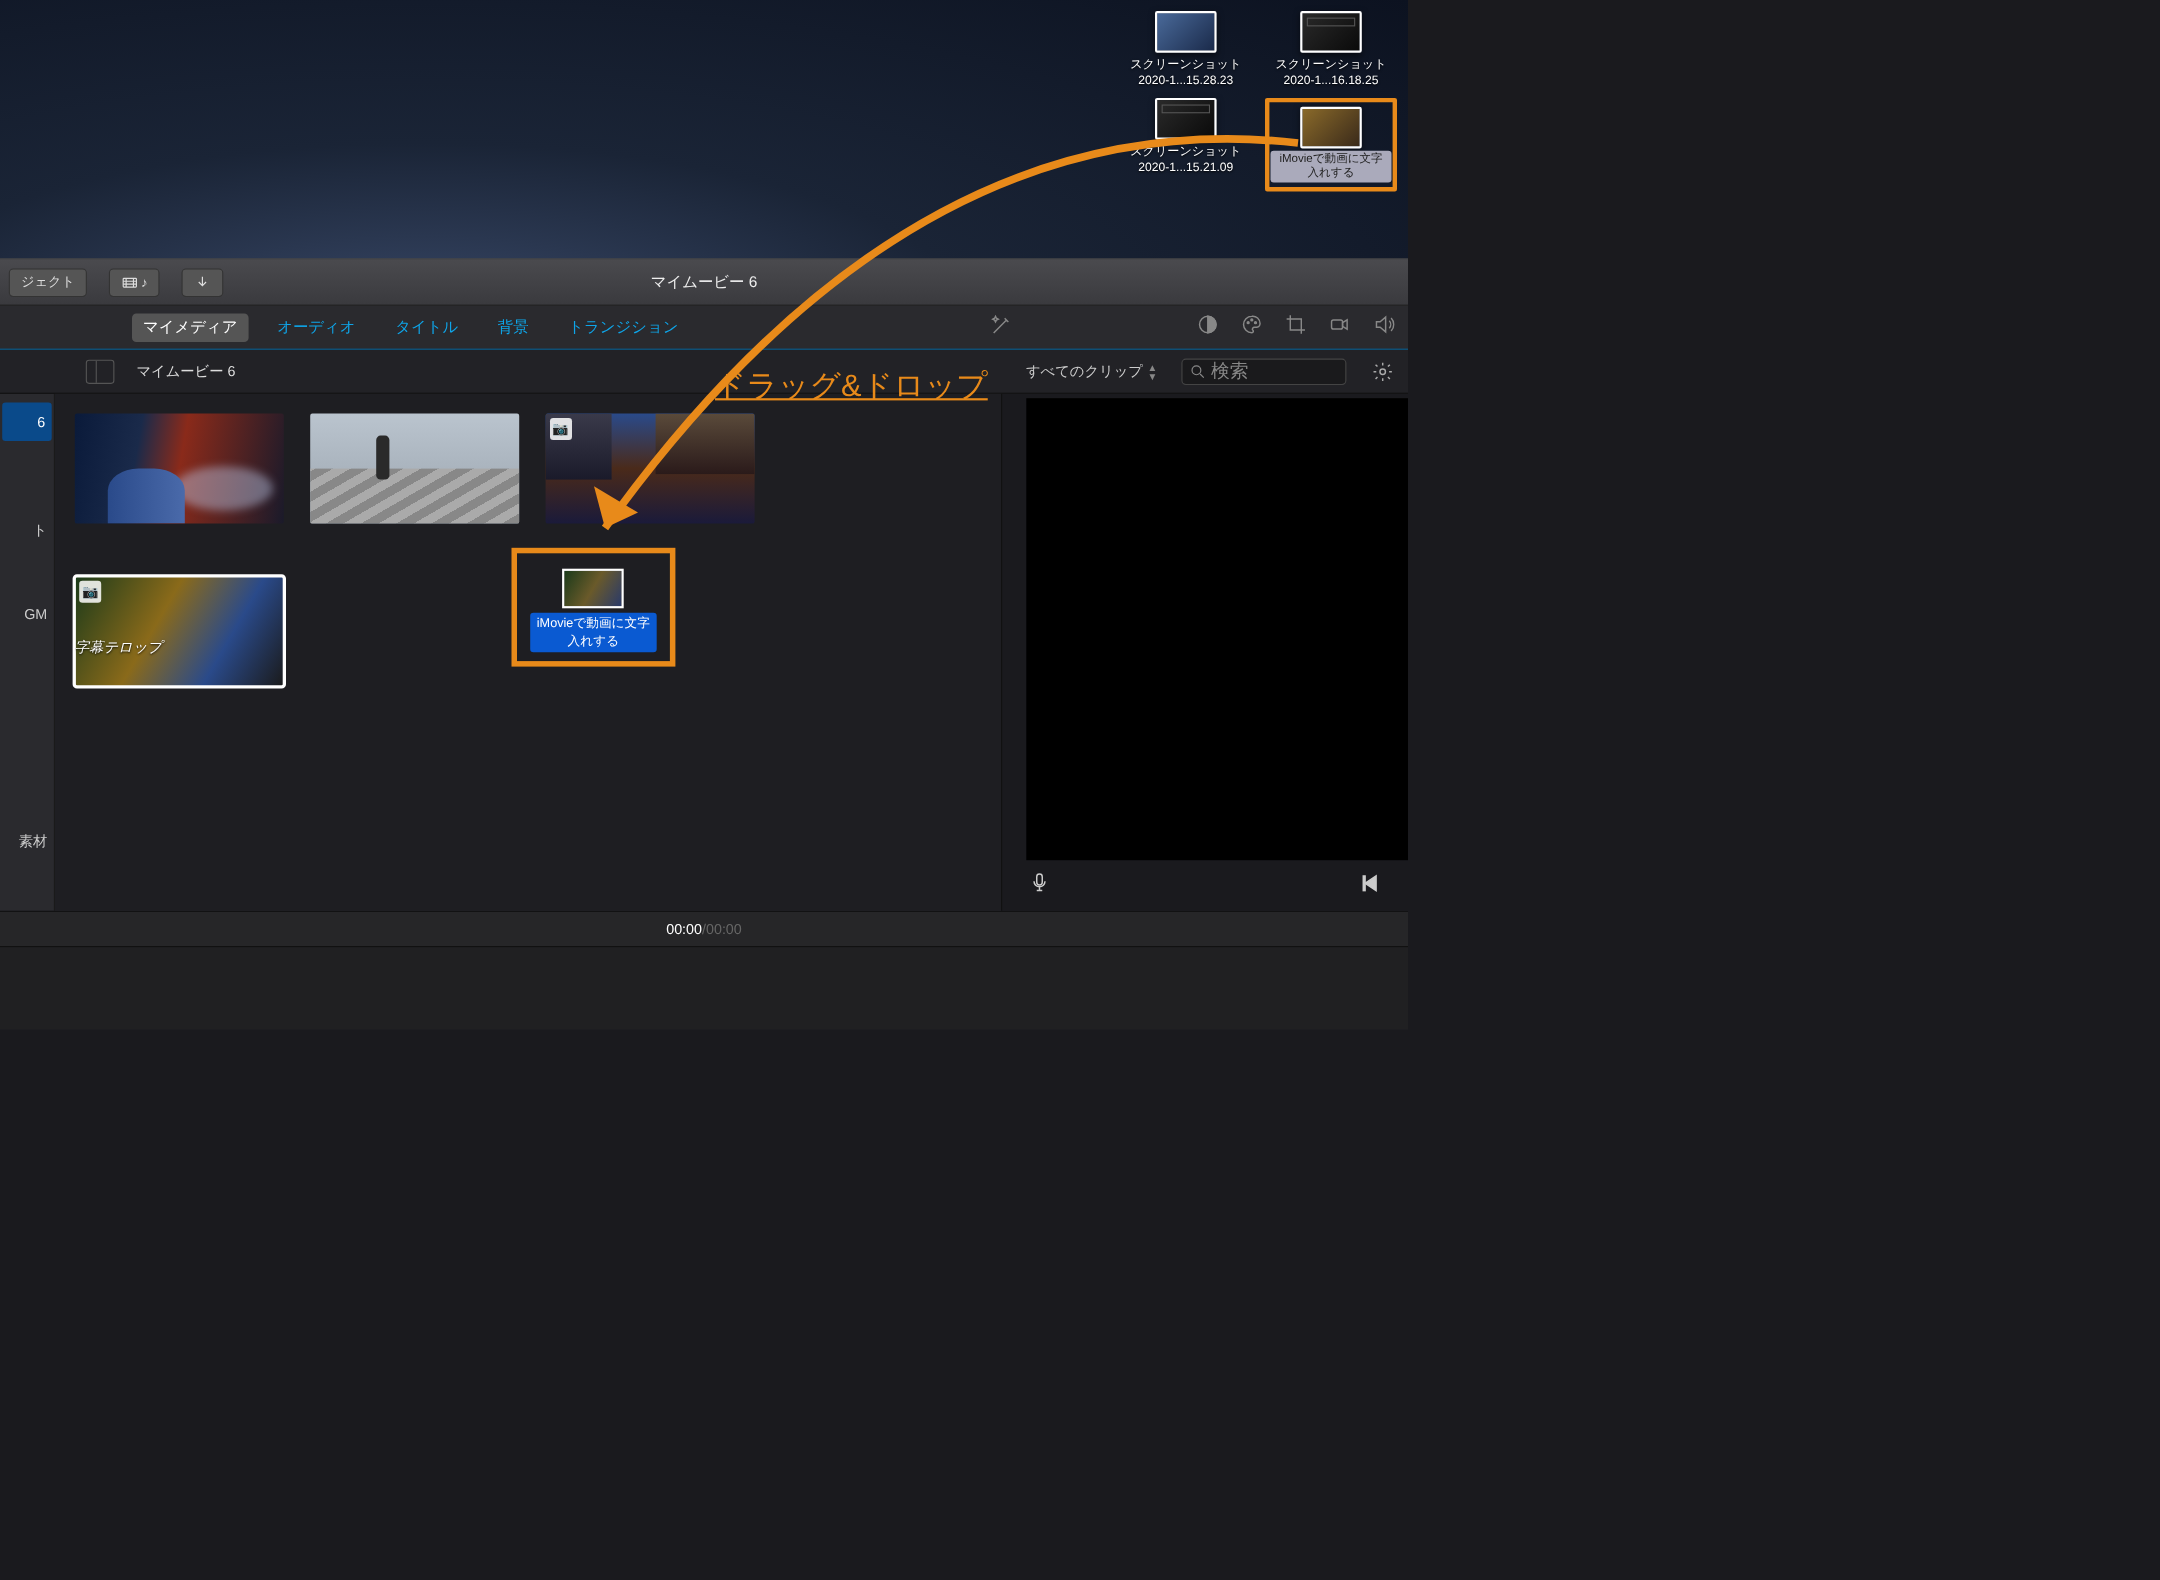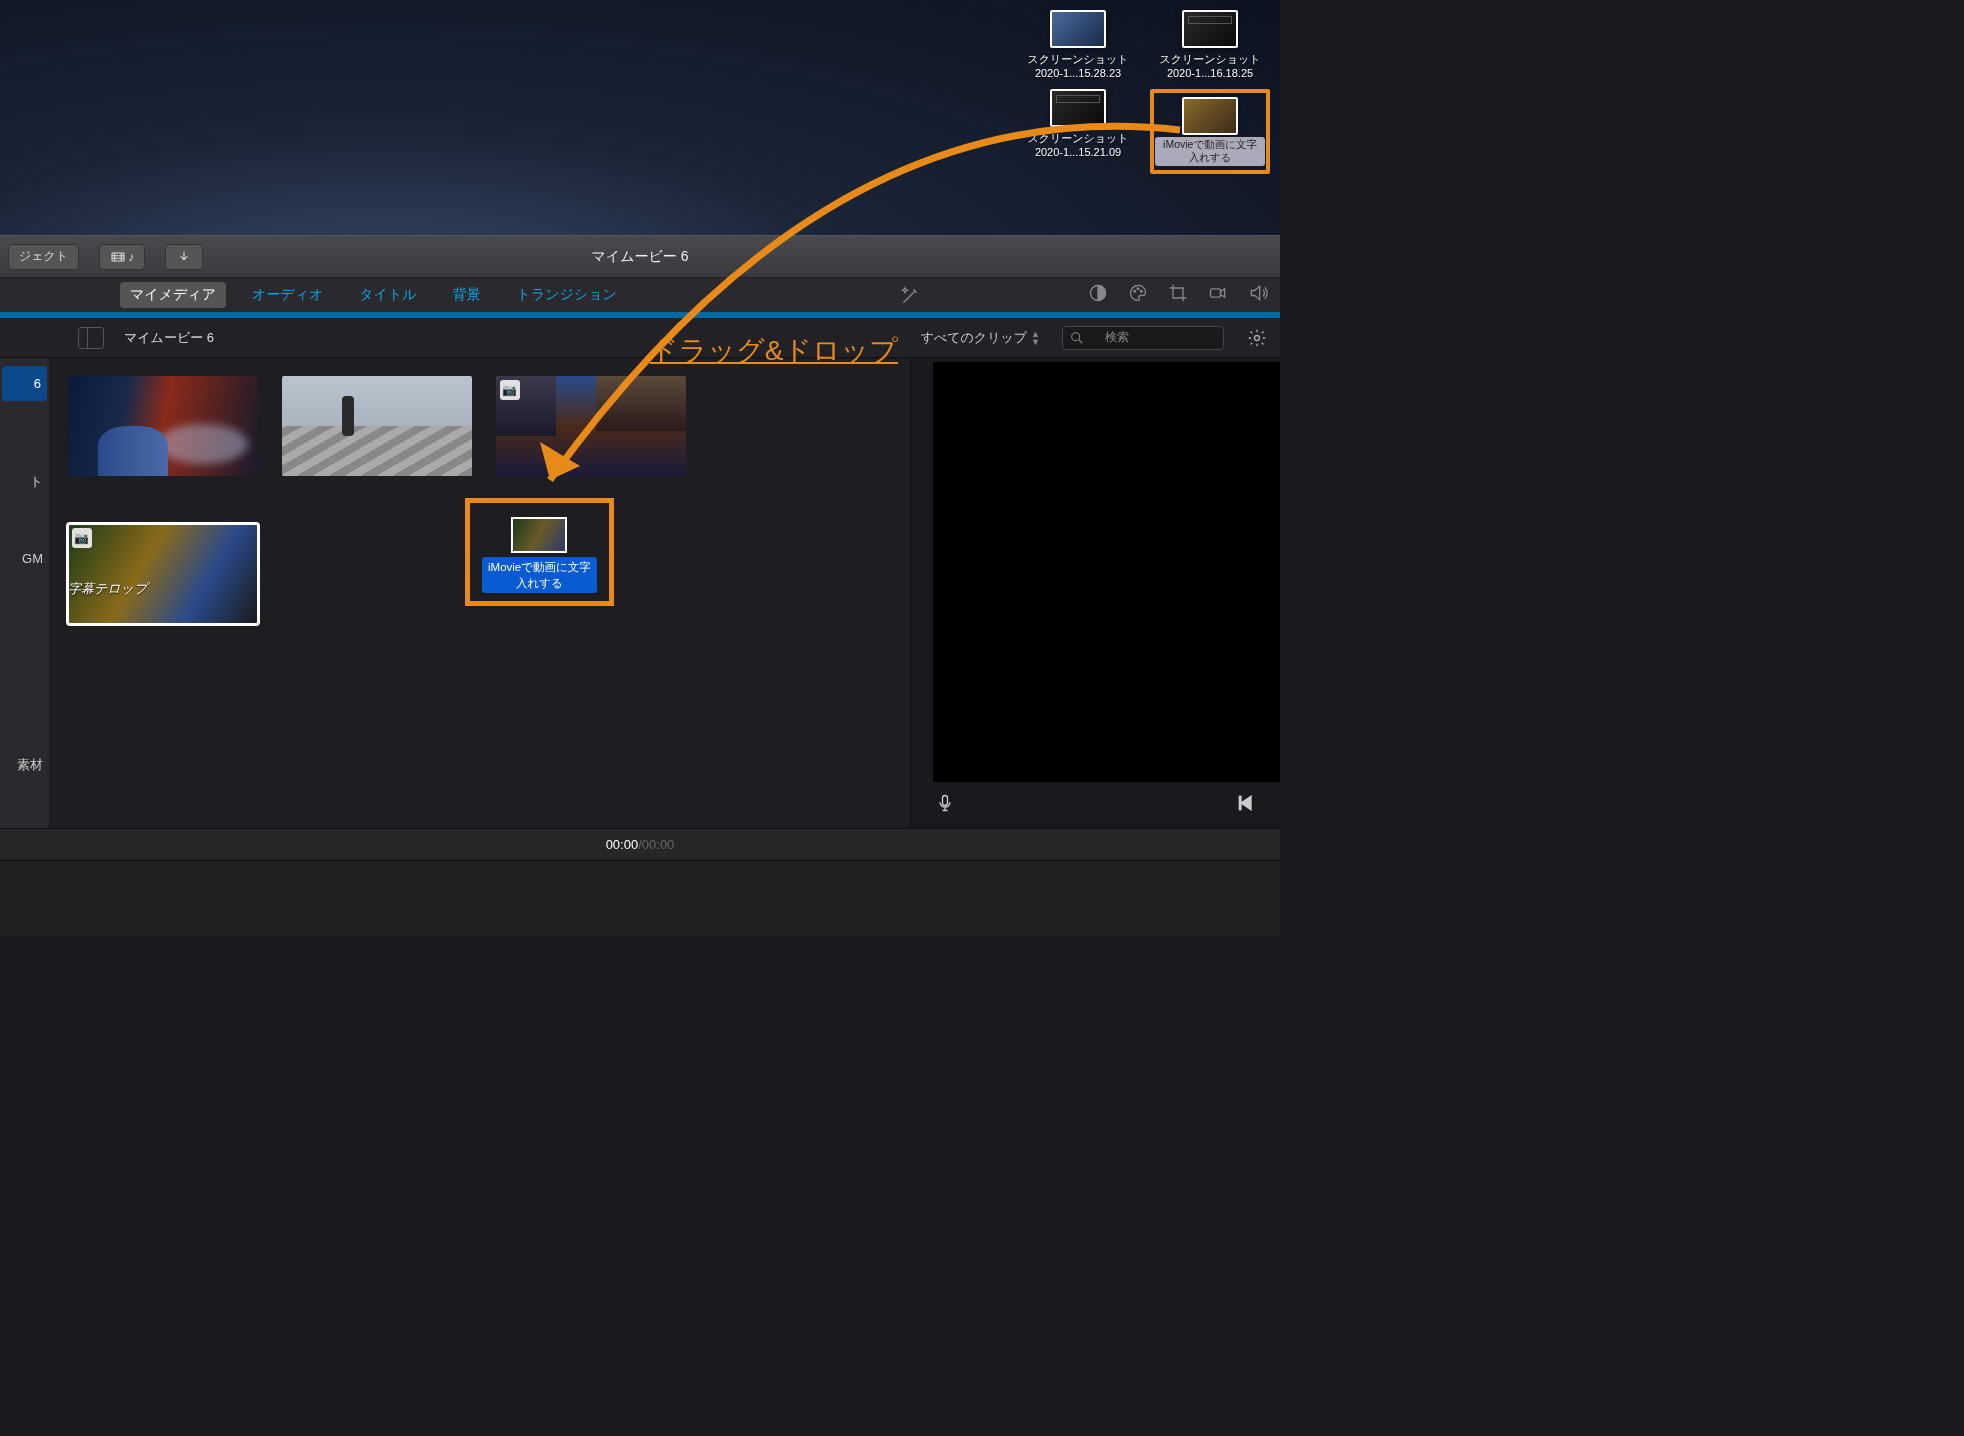--- a/index.html
+++ b/index.html
@@ -17,33 +17,33 @@
 .di-label .l2 { display:block; }
 .highlight-box { border: 4px solid #e88a1a; padding: 4px; border-radius: 2px; }
 .highlight-box .di-label { background: #aab; color: #222; border-radius: 3px; padding: 1px 3px; text-shadow:none; margin-top:2px; font-size:10.5px; width: 110px; }
 
 
 .imovie { position: absolute; top: 235px; left: 0; right: 0; bottom: 0; background: #2a2a2e; display: flex; flex-direction: column; border-top: 1px solid #555; }
 .titlebar { height: 42px; background: linear-gradient(#4a4a4e, #3a3a3e); display: flex; align-items: center; padding: 0 8px; border-bottom: 1px solid #222; position: relative; }
 .tb-btn { background: #555; border: 1px solid #333; border-radius: 4px; height: 26px; padding: 0 10px; color: #ddd; font-size: 12px; display:inline-flex; align-items:center; margin-right:20px; }
 .tb-title { position: absolute; left: 50%; transform: translateX(-50%); color: #eee; font-size: 14px; }
 
-.tabs-row { height: 40px; background: #2a2a2e; display: flex; align-items: center; padding: 0 10px 0 120px; gap: 16px; border-bottom: 6px solid #0369a1; position:relative; }
+.tabs-row { height: 40px; background: #2a2a2e; display: flex; align-items: center; padding: 0 10px 0 120px; gap: 16px; border-bottom: 1px solid #0369a1; position:relative; }
 .tab { color: #0ea5e9; font-size: 14px; padding: 4px 10px; border-radius: 4px; }
 .tab.active { background: #555; color: #fff; }
 .adjust-icons { position: absolute; right: 12px; top: 0; height: 100%; display: flex; align-items: center; gap: 20px; color: #888; }
 .wand { position:absolute; right: 360px; top: 8px; color:#888; font-size:18px; }
 
 .filter-row { height: 40px; background: #222226; display: flex; align-items: center; padding: 0 10px; gap: 12px; border-bottom: 1px solid #111; position:relative; }
 .layout-toggle { width: 26px; height: 22px; border: 1px solid #555; border-radius: 3px; display:flex; }
 .layout-toggle::before { content:""; width:8px; border-right:1px solid #555; }
 .proj-name { color: #ddd; font-size: 13px; margin-left: 8px; }
 .clip-filter { margin-left: auto; color: #ccc; font-size: 13px; display:flex; align-items:center; gap:4px;justify-content:flex-end; }
 .updown { font-size:9px; line-height:8px; color:#888; }
-.search { width: 162px; height: 24px; background: #1a1a1c; border: 1px solid #444; border-radius: 4px; display:flex; align-items:center; padding:0 6px; color:#888; font-size:12px; gap:20px; margin-left:10px; }
+.search { width: 150px; height: 24px; background: #1a1a1c; border: 1px solid #444; border-radius: 4px; display:flex; align-items:center; padding:0 6px; color:#888; font-size:17px; gap:4px; margin-left:10px; }
 .gear-btn { width:26px; height:26px; color:#aaa; font-size:16px; display:flex; align-items:center; justify-content:center; margin-left:8px; }
 
 .main-area { flex: 1; display: flex; min-height: 0; }
 .sidebar { width: 50px; background: #2a2a2e; border-right: 1px solid #1a1a1a; padding-top:6px; }
 .sb-item { color: #ccc; font-size: 13px; padding: 10px 6px; text-align: right; white-space: nowrap; overflow: hidden; }
 .sb-item.active { background: #0a4a8a; color: #fff; border-radius: 3px; margin: 2px; }
 
 .browser { flex: 1; background: #1e1e22; padding: 18px; display: flex; flex-wrap: wrap; gap: 24px; align-content: flex-start; position:relative; }
 .clip { width: 190px; height: 100px; background: #333; border-radius: 2px; position: relative; overflow: hidden; }
 .clip.sel { outline: 3px solid #fff; outline-offset: -1px; }

